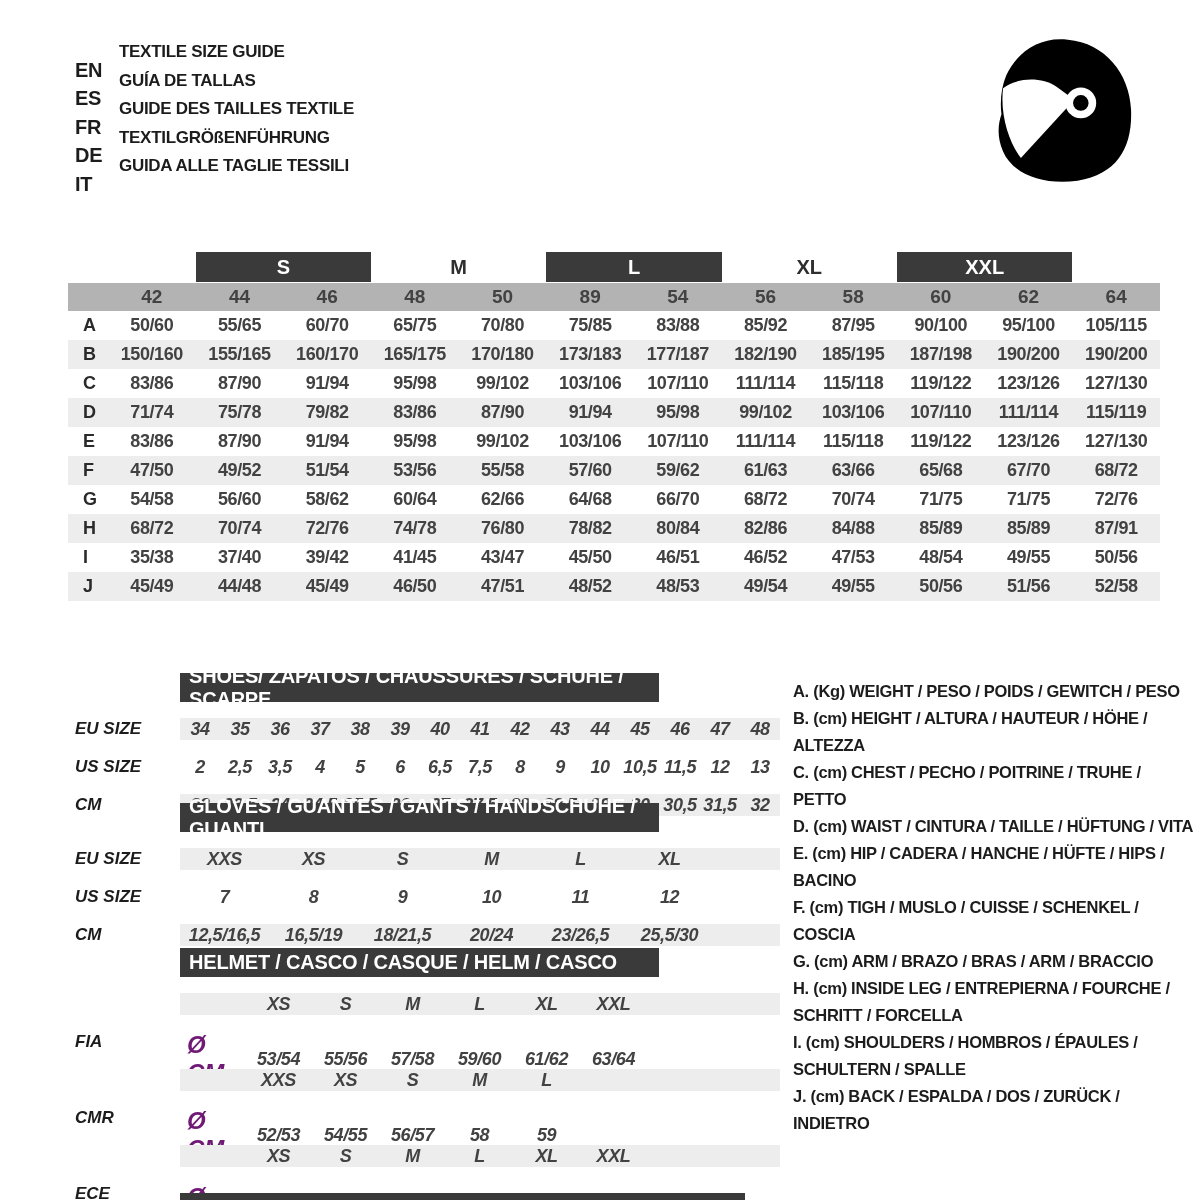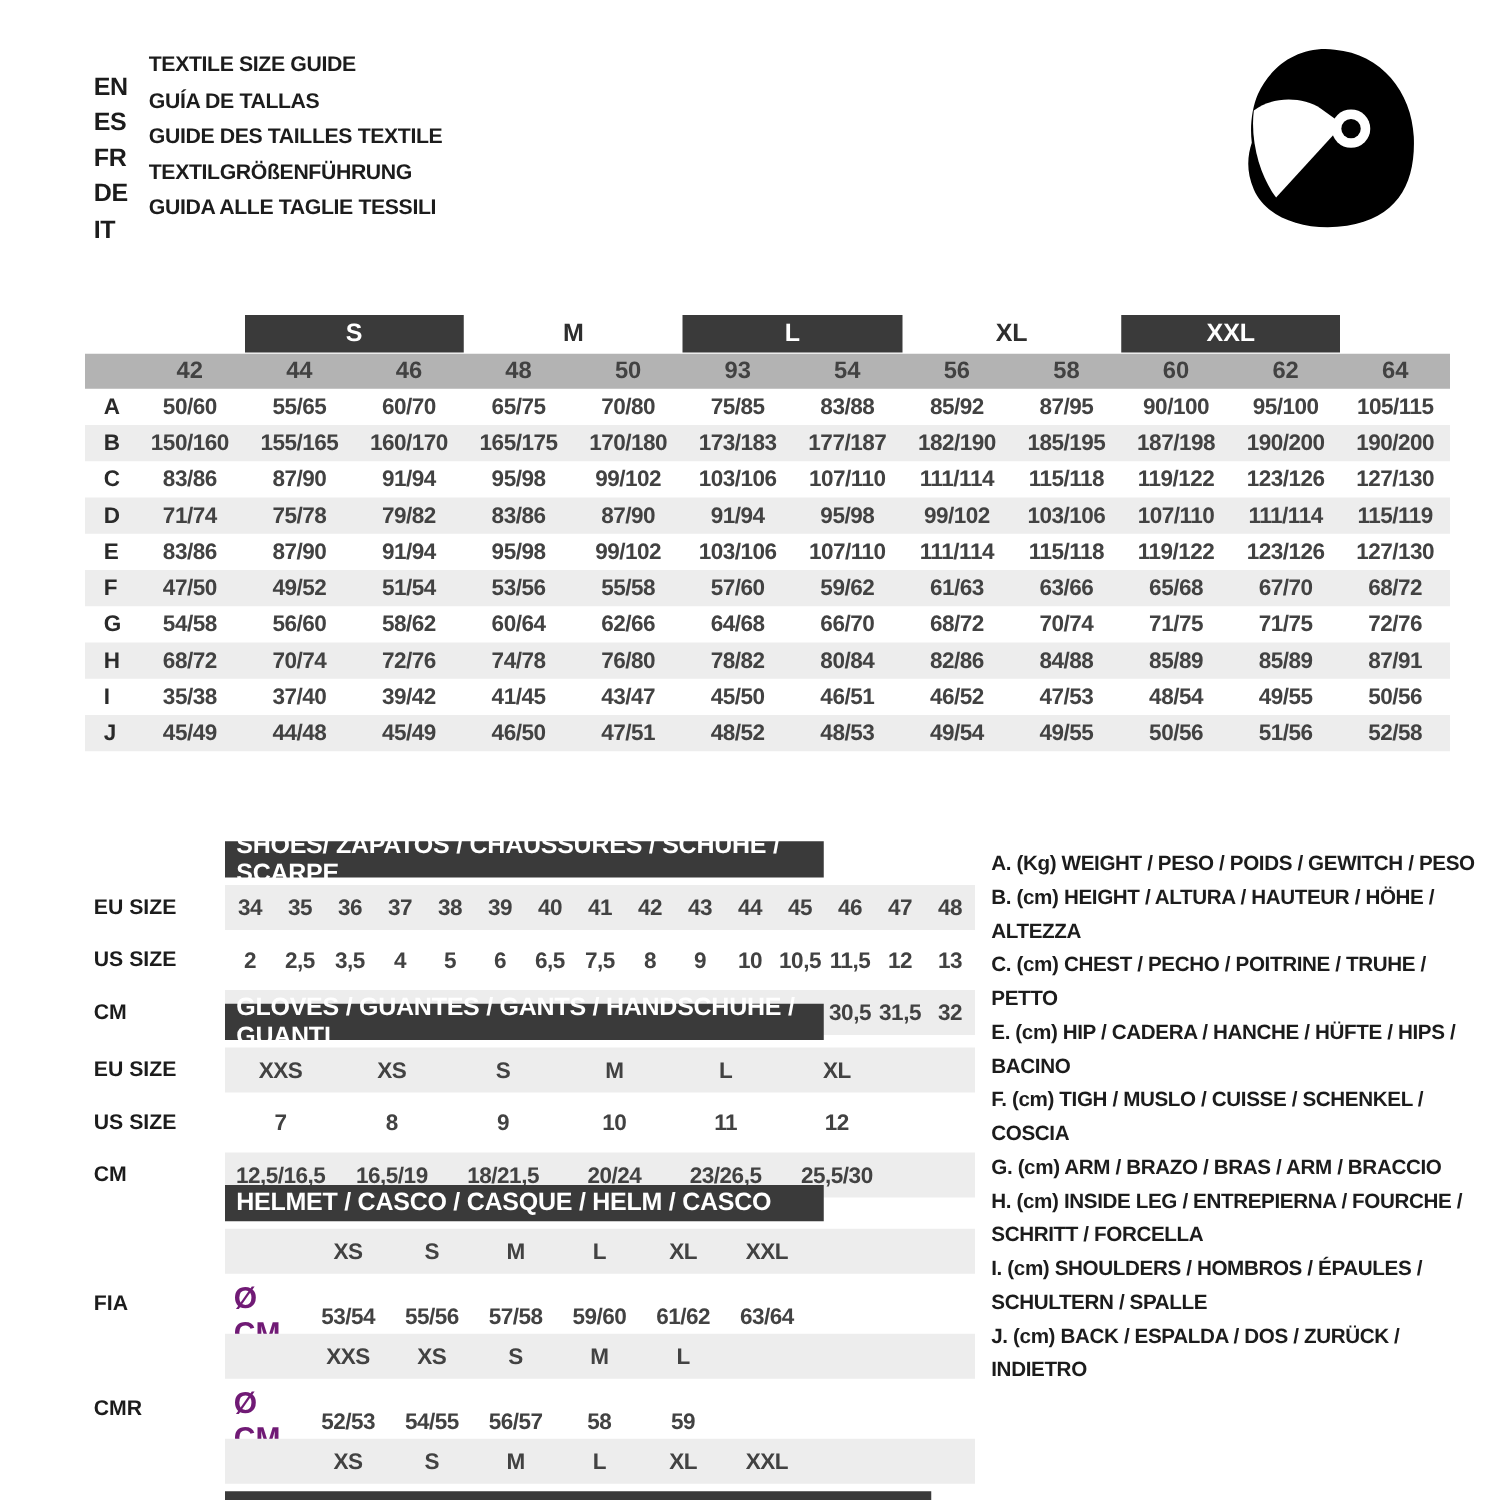--- a/index.html
+++ b/index.html
@@ -33,21 +33,21 @@
   .val-cell { display:flex; align-items:center; justify-content:center;
     font-weight:bold; font-size:18px; color:#424242; letter-spacing:-0.4px; }
   
   .section { position:absolute; left:75px; width:705px; }
   #shoes-section  { top:673px; }
   #gloves-section { top:803px; }
   #helmet-section { top:948px; }
   .sec-title { margin-left:105px; width:479px; height:29px; background:#3a3a3a;
     color:#fff; font-weight:bold; font-size:20px; display:flex; align-items:center;
     padding-left:9px; letter-spacing:-0.2px; }
-  .sec-row { display:flex; height:36px; margin-top:6px; }
+  .sec-row { display:flex; height:22px; margin-top:16px;font-style:italic; }
   .sec-label { width:105px; display:flex; align-items:center;
     font-weight:bold; font-size:17px; color:#1c1c1c; }
   .sec-body { width:600px; display:grid; }
   .sec-body.shaded { background:#ededed; }
   .sec-body .val-cell { font-size:18px; }
   .shoes-cols  { grid-template-columns:repeat(15, 40px); }
   .gloves-cols { grid-template-columns:repeat(6, 89px) 1fr; }
   .helmet-cols { grid-template-columns:65px repeat(6, 67px) 1fr; }
   .unit-cell { display:flex; align-items:center; justify-content:flex-start; padding-left:7px;
     font-weight:bold; font-size:24px; color:#701a75; }
@@ -103,21 +103,21 @@
         <div class="group-cell" style="grid-column: 9 / span 2;">XL</div>
         <div class="group-cell dark" style="grid-column: 11 / span 2;">XXL</div>
       </div>
     <div id="num-row" class="mt-grid num-row">
         <div class="num-cell"></div>
         <div class="num-cell">42</div>
         <div class="num-cell">44</div>
         <div class="num-cell">46</div>
         <div class="num-cell">48</div>
         <div class="num-cell">50</div>
-        <div class="num-cell">93</div>
+        <div class="num-cell">89</div>
         <div class="num-cell">54</div>
         <div class="num-cell">56</div>
         <div class="num-cell">58</div>
         <div class="num-cell">60</div>
         <div class="num-cell">62</div>
         <div class="num-cell">64</div>
       </div>
     <div id="data-rows">
         <div class="mt-grid data-row">
           <div class="letter-cell">A</div>
@@ -452,20 +452,21 @@
             <div class="val-cell">61</div>
           </div>
         </div>
       </div>
   </div>
 
   <div id="legend">
       <div class="legend-item">A. (Kg) WEIGHT / PESO / POIDS / GEWITCH / PESO</div>
       <div class="legend-item">B. (cm) HEIGHT / ALTURA / HAUTEUR / HÖHE / ALTEZZA</div>
       <div class="legend-item">C. (cm) CHEST / PECHO / POITRINE / TRUHE / PETTO</div>
+      <div class="legend-item">D. (cm) WAIST / CINTURA / TAILLE / HÜFTUNG / VITA</div>
       <div class="legend-item">E. (cm) HIP / CADERA / HANCHE / HÜFTE / HIPS /  BACINO</div>
       <div class="legend-item">F.  (cm) TIGH / MUSLO / CUISSE / SCHENKEL / COSCIA</div>
       <div class="legend-item">G. (cm) ARM  / BRAZO / BRAS / ARM / BRACCIO</div>
       <div class="legend-item">H. (cm) INSIDE LEG / ENTREPIERNA / FOURCHE / SCHRITT / FORCELLA</div>
       <div class="legend-item">I.  (cm) SHOULDERS / HOMBROS / ÉPAULES / SCHULTERN / SPALLE</div>
       <div class="legend-item">J. (cm) BACK / ESPALDA / DOS / ZURÜCK / INDIETRO</div>
     </div>
 
   <div id="bottom-bar"></div>
 

